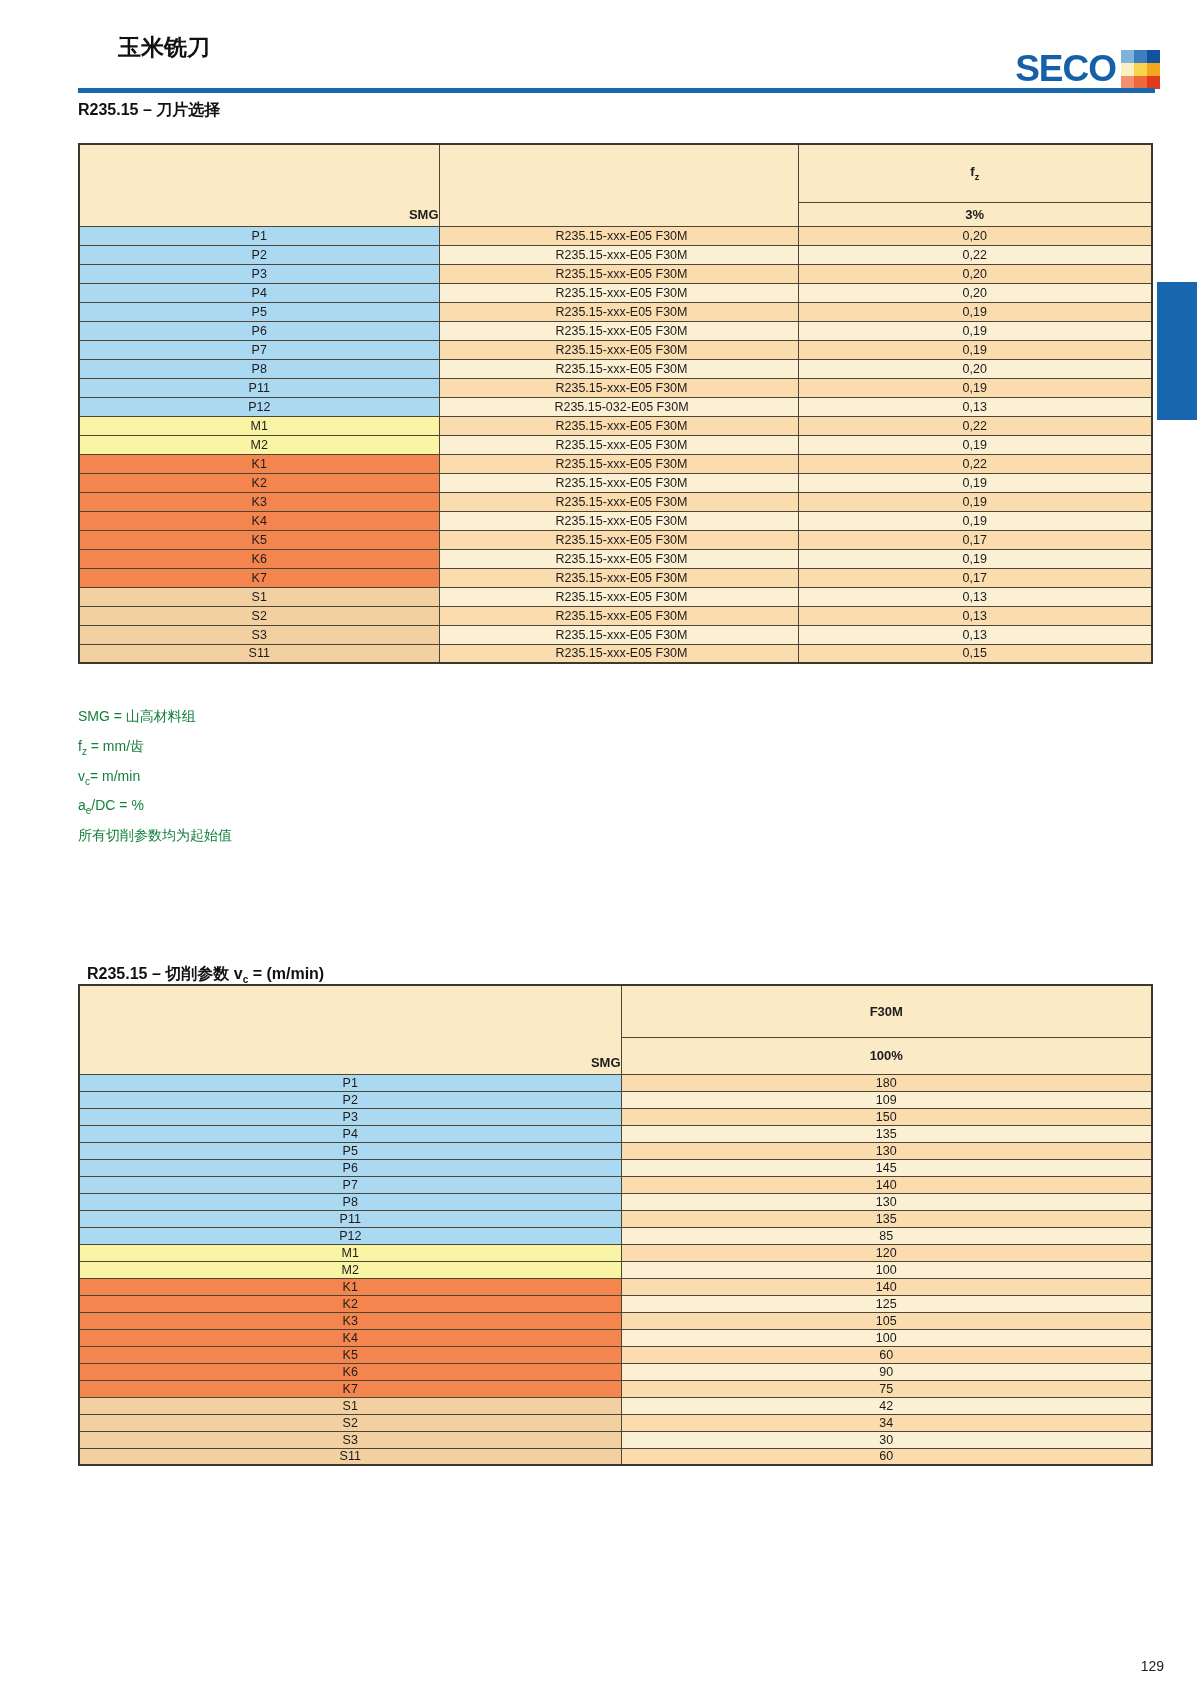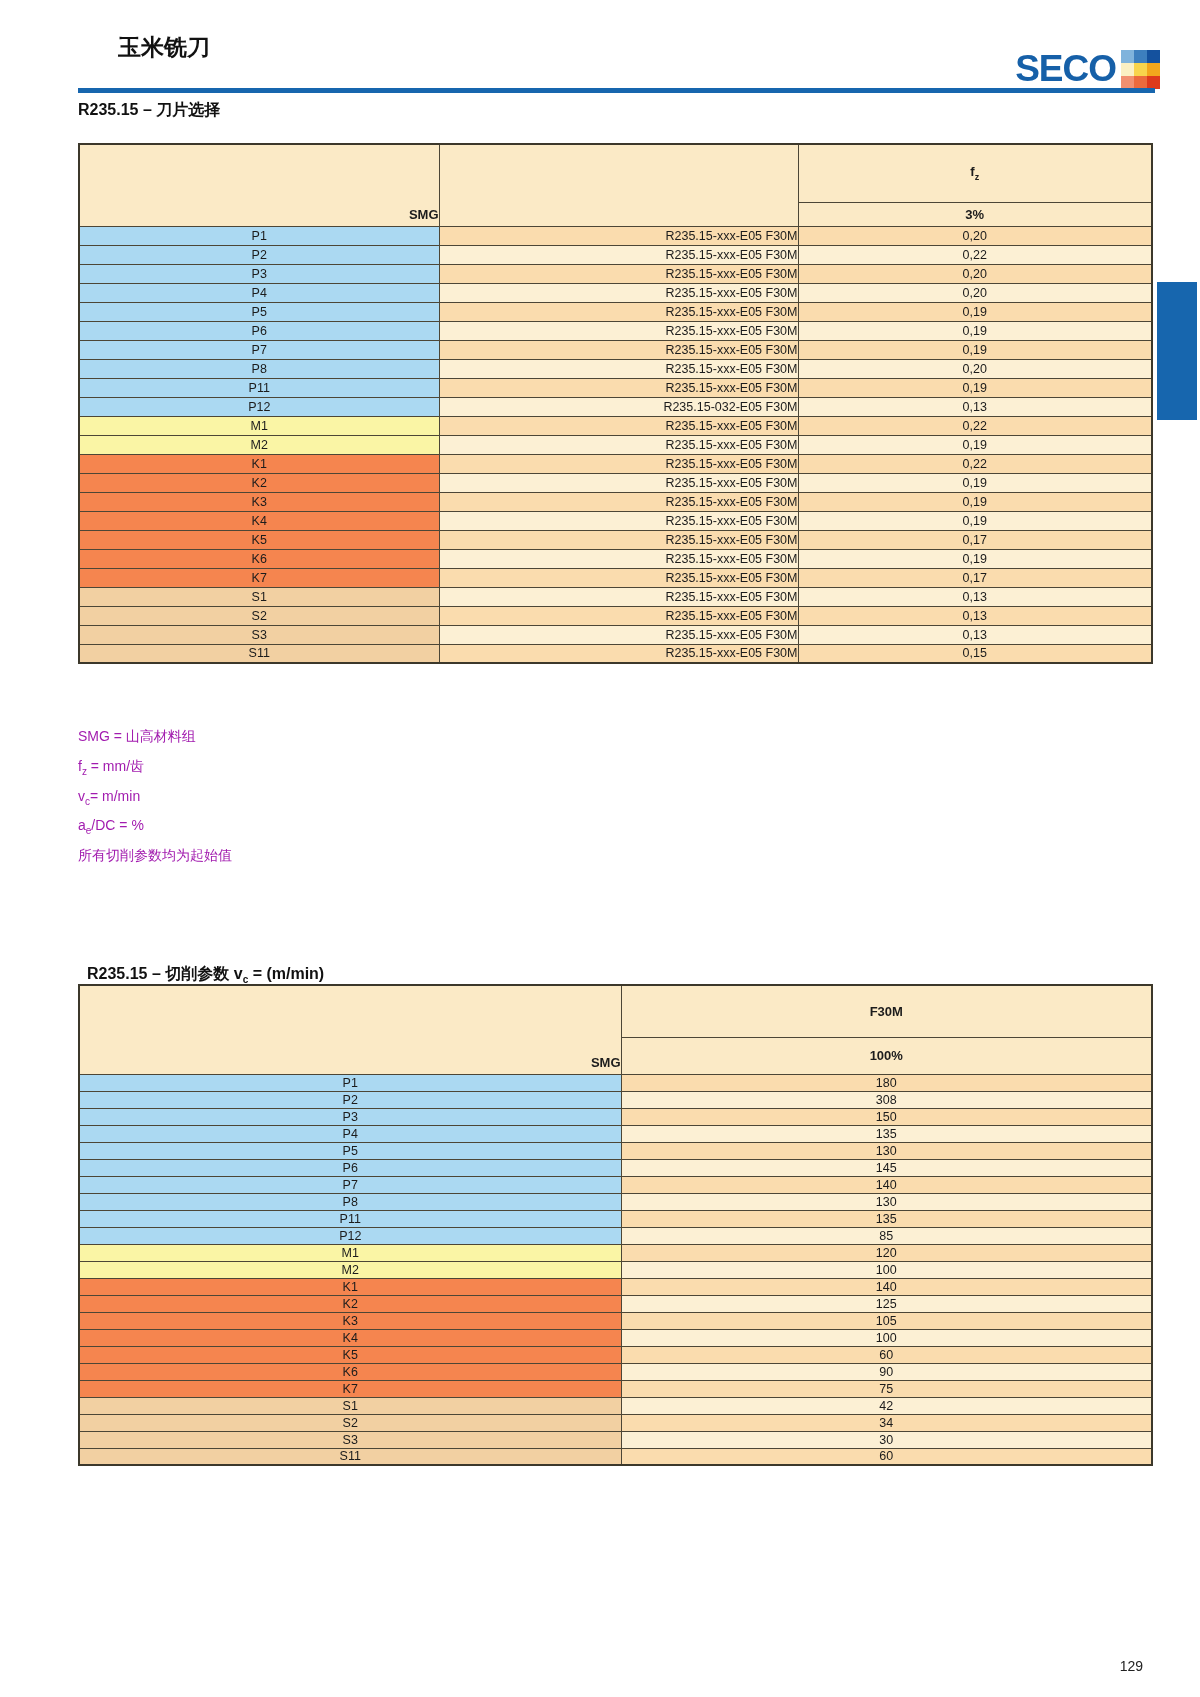--- a/index.html
+++ b/index.html
@@ -34,33 +34,33 @@
   th { background:#fbeac6; font-weight:bold; font-size:13px; text-align:center; }
   th.tall { vertical-align:bottom; padding-bottom:4px;text-align:right; }
   th sub { font-size:9px; }
   #table1 .hdr-top { height:58px; }
   #table1 .hdr-sub { height:24px; }
   #table2 .hdr-top { height:52px; }
   #table2 .hdr-sub { height:37px; }
   #table1 td { height:19px; }
   #table2 td { height:17px; }
   td.smg { text-align:center; }
-  td.part { text-align:right; padding-left:6px; }
+  td.part { text-align:center; padding-left:6px; }
   td.val { text-align:center; }
   .g-P { background:#abd9f2; }
   .g-M { background:#faf5a5; }
   .g-K { background:#f5854f; }
   .g-S { background:#f2d0a2; }
   tr.odd  td.part, tr.odd  td.val { background:#fadcae; }
   tr.even td.part, tr.even td.val { background:#fcf0d4; }
 
-  .footnotes { position:absolute; left:78px; top:724px; font-size:14px; line-height:25px; color:#a21caf; }
+  .footnotes { position:absolute; left:78px; top:704px; font-size:14px; line-height:25px; color:#15803d; }
   .footnotes sub { font-size:10px; }
   .side-tab { position:absolute; left:1157px; top:282px; width:40px; height:138px; background:#1766ae; }
-  .page-number { position:absolute; top:1658px; right:57px; font-size:14px; color:#222; }
+  .page-number { position:absolute; top:1658px; right:36px; font-size:14px; color:#222; }
 </style>
 </head>
 <body>
 
 <div class="page-title">玉米铣刀</div>
 
 <div class="logo">
   <span class="logo-text">SECO</span>
   <span class="logo-grid" id="logo-grid">
       <span style="background: rgb(127, 179, 220);"></span>
@@ -240,21 +240,21 @@
       <th class="hdr-sub">100%</th>
     </tr>
   </thead>
   <tbody id="t2-body">
       <tr class="odd">
         <td class="smg g-P">P1</td>
         <td class="val">180</td>
       </tr>
       <tr class="even">
         <td class="smg g-P">P2</td>
-        <td class="val">308</td>
+        <td class="val">109</td>
       </tr>
       <tr class="odd">
         <td class="smg g-P">P3</td>
         <td class="val">150</td>
       </tr>
       <tr class="even">
         <td class="smg g-P">P4</td>
         <td class="val">135</td>
       </tr>
       <tr class="odd">

